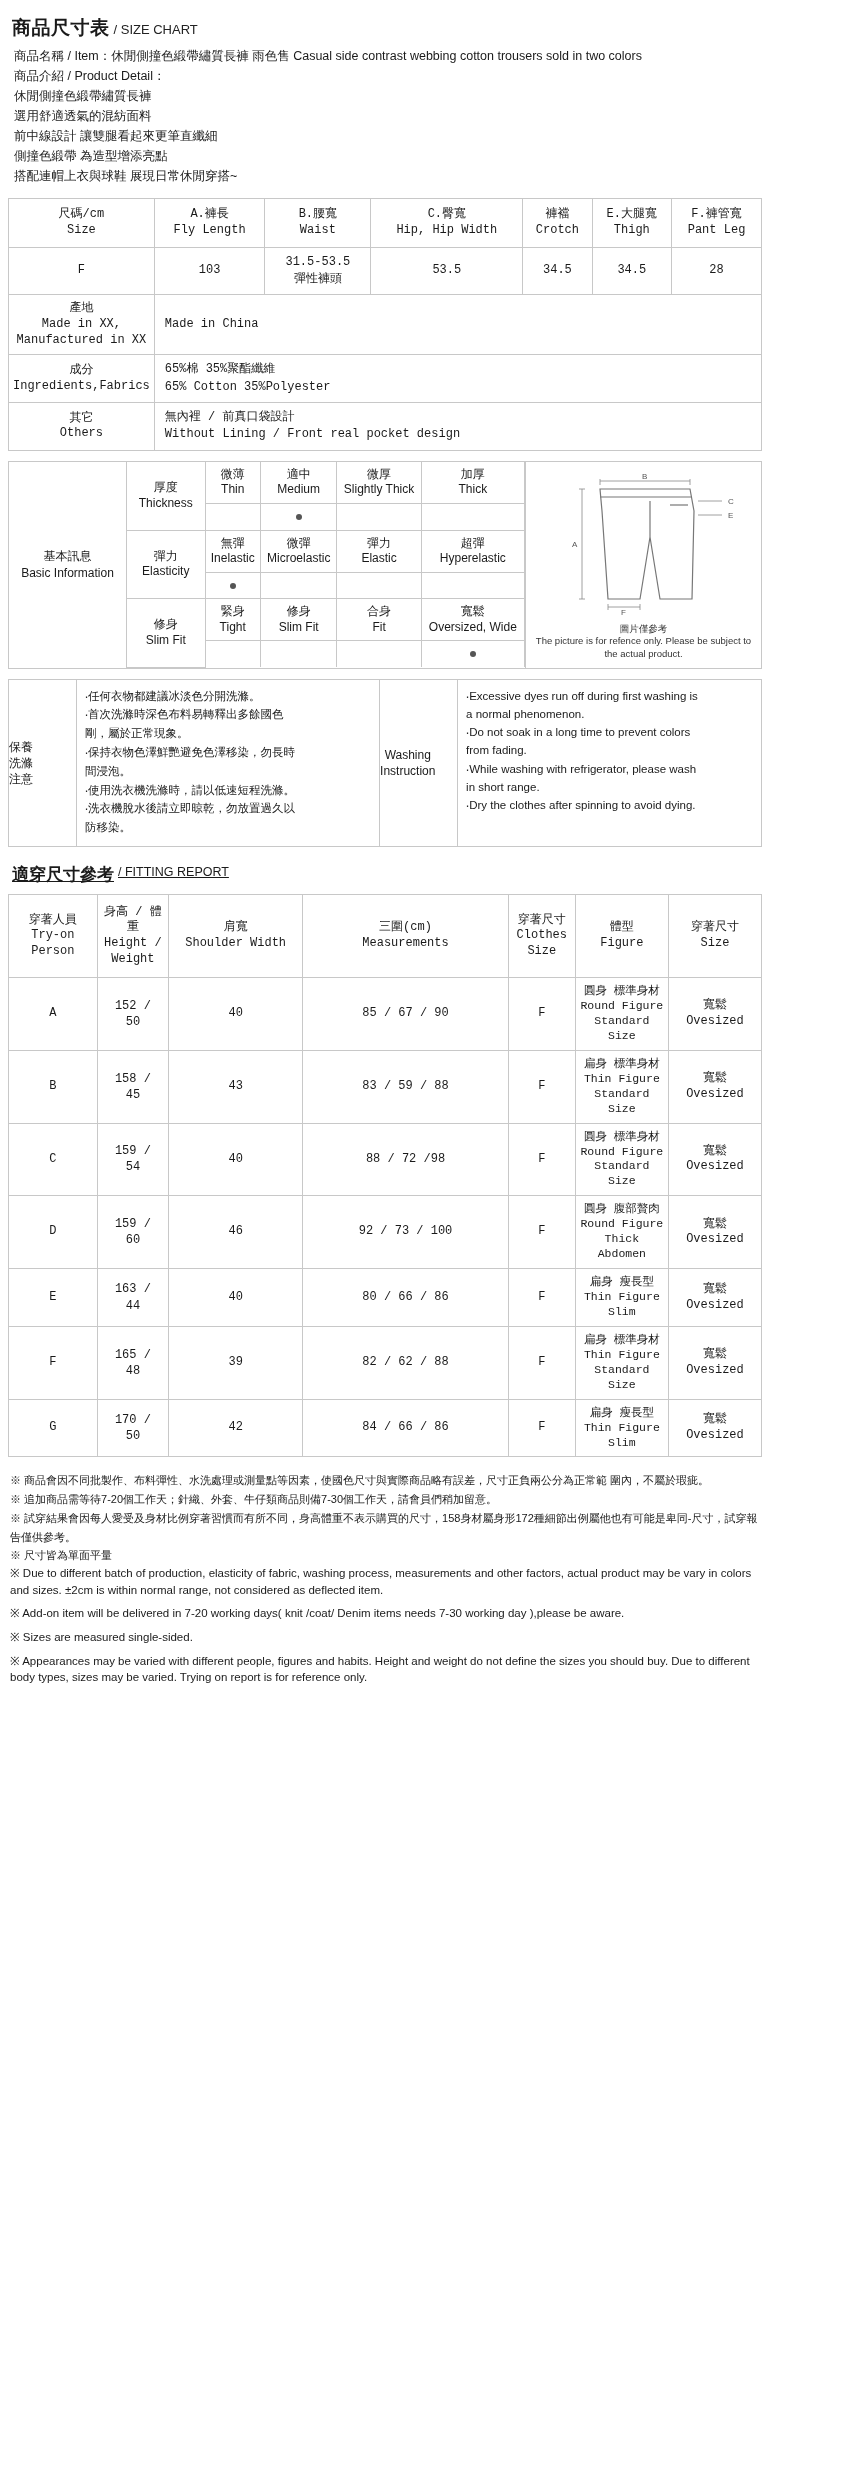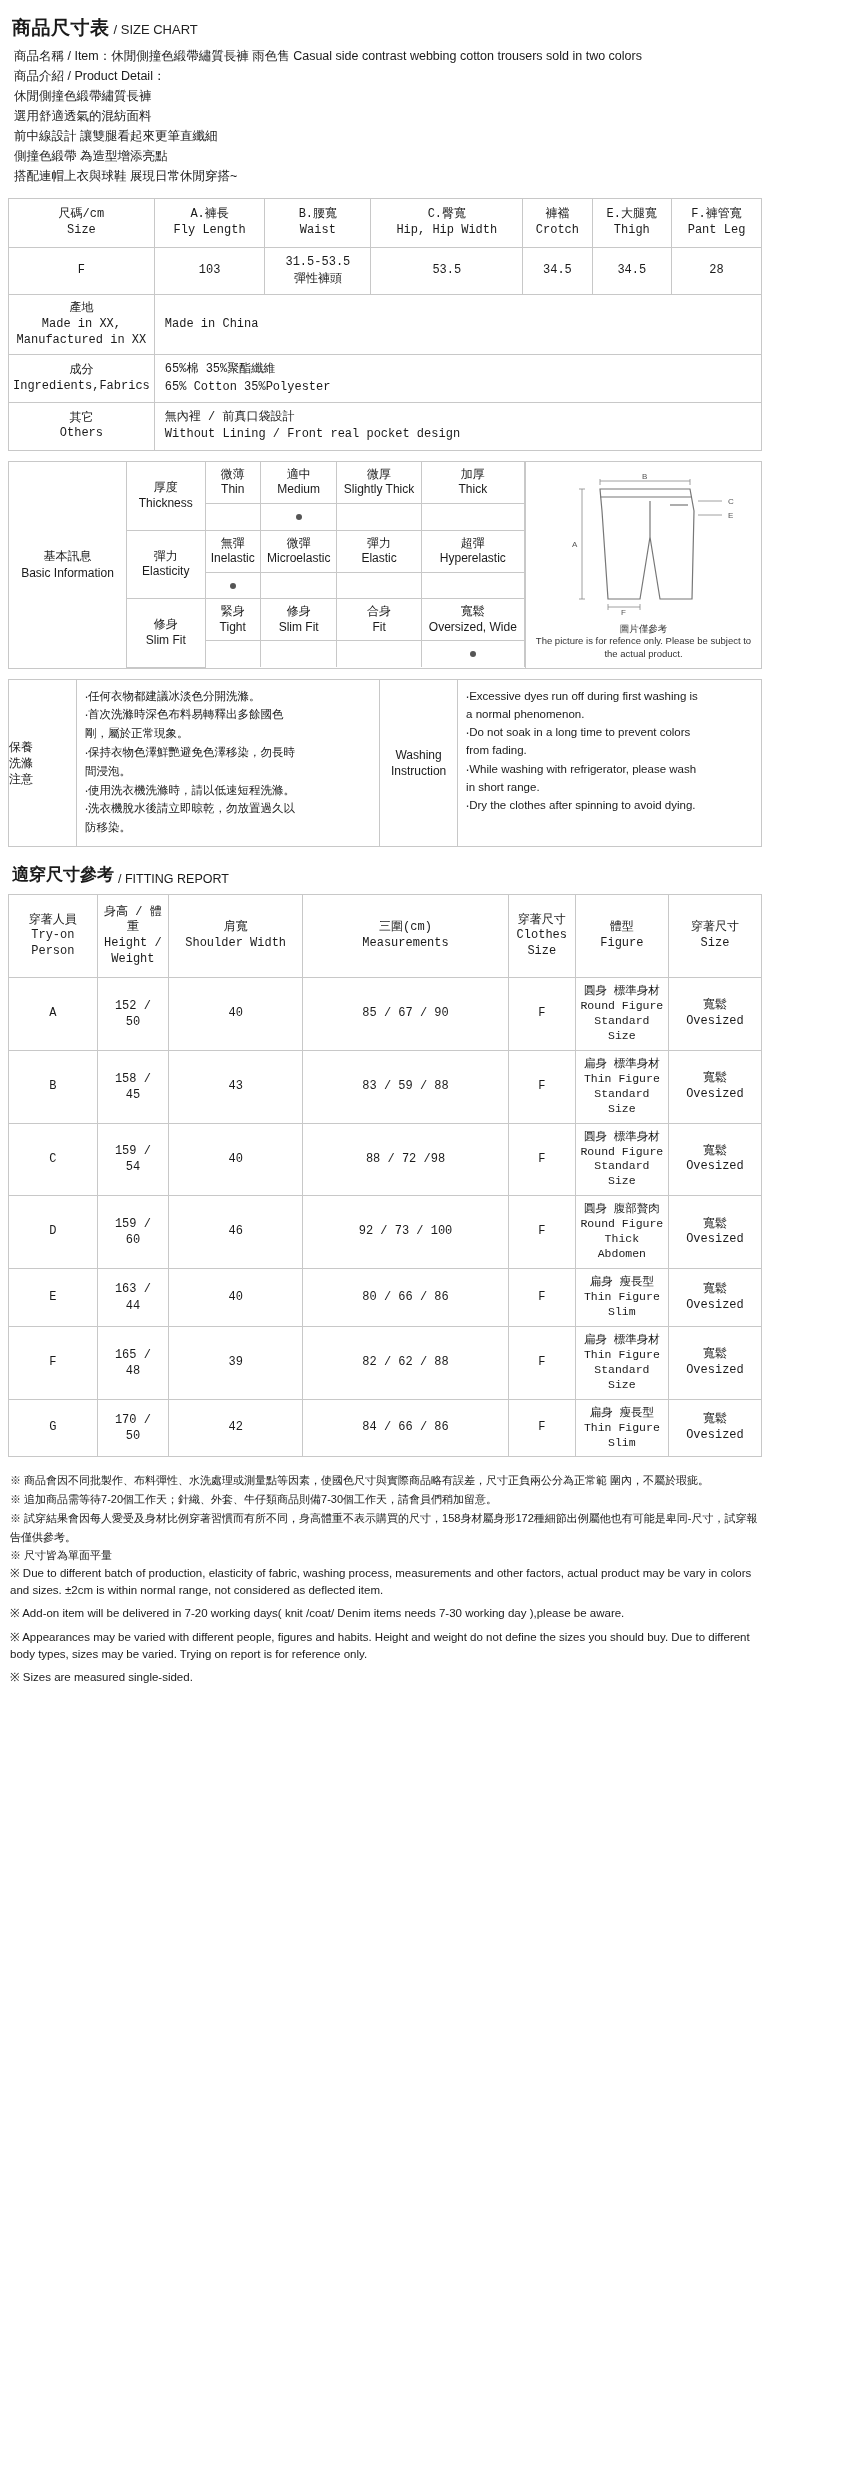--- a/index.html
+++ b/index.html
@@ -111,35 +111,36 @@
     border-right: 1px solid #c8c8c8;
   }
   .wash-cn {
     flex: 1 1 50%;
     padding: 8px 8px;
     font-size: 11.5px; line-height: 1.55;
     border-right: 1px solid #c8c8c8;
   }
   .wash-label2 {
     flex: 0 0 78px;
-    display: flex; align-items: center; justify-content: center;
+    display: flex; align-items: center; justify-content: flex-start;
     text-align: center; font-size: 12px; line-height: 1.35;
     border-right: 1px solid #c8c8c8;
   }
   .wash-en {
     flex: 1 1 50%;
     padding: 8px 8px;
     font-size: 11.5px; line-height: 1.5;
   }
   .wash-cn div, .wash-en div { padding: 0 0 1px 0; }
 
   
   .fit-title-row {
-    display: flex; align-items: flex-end; gap: 4px;
+    display: flex; align-items: flex-start; gap: 4px;
     padding: 16px 0 2px 4px;
+    text-decoration: underline;
   }
   .fit-title-cn { font-size: 17px; font-weight: bold; }
   .fit-title-en { font-size: 12.5px; }
 
   .fit-table th, .fit-table td {
     border: 1px solid #c8c8c8;
     text-align: center;
     vertical-align: middle;
     font-weight: normal;
     font-size: 12px;
@@ -613,18 +614,18 @@
   <div class="notes">
     <div class="notes-cn">
       <div>※ 商品會因不同批製作、布料彈性、水洗處理或測量點等因素，使國色尺寸與實際商品略有誤差，尺寸正負兩公分為正常範 圍內，不屬於瑕疵。</div>
       <div>※ 追加商品需等待7-20個工作天；針織、外套、牛仔類商品則備7-30個工作天，請會員們稍加留意。</div>
       <div>※ 試穿結果會因每人愛受及身材比例穿著習慣而有所不同，身高體重不表示購買的尺寸，158身材屬身形172種細節出例屬他也有可能是卑同-尺寸，試穿報告僅供參考。</div>
       <div>※ 尺寸皆為單面平量</div>
     </div>
     <div class="notes-en">
       <div>※ Due to different batch of production, elasticity of fabric, washing process, measurements and other factors, actual product may be vary in colors and sizes. ±2cm is within normal range, not considered as deflected item.</div>
       <div>※ Add-on item will be delivered in 7-20 working days( knit /coat/ Denim items needs 7-30 working day ),please be aware.</div>
+      <div>※ Sizes are measured single-sided.</div>
       <div>※ Appearances may be varied with different people, figures and habits. Height and weight do not define the sizes you should buy. Due to different body types, sizes may be varied. Trying on report is for reference only.</div>
-      <div>※ Sizes are measured single-sided.</div>
     </div>
   </div>
 
 </div>
 
 </body></html>

